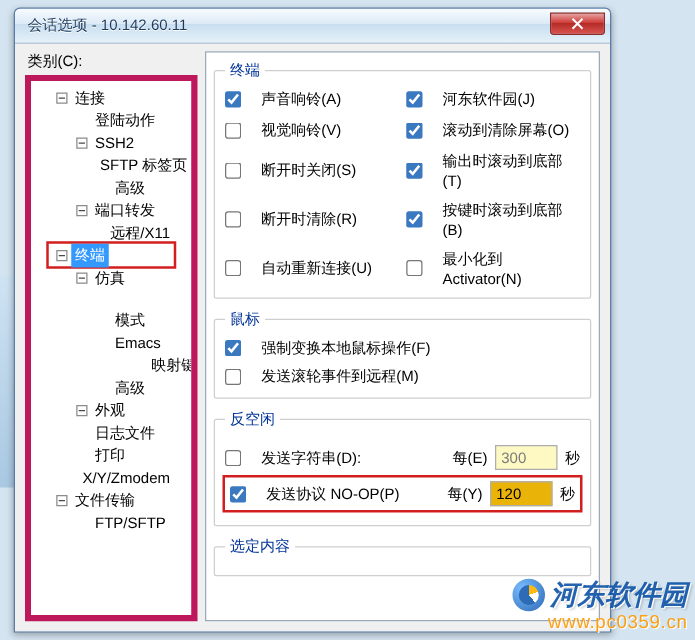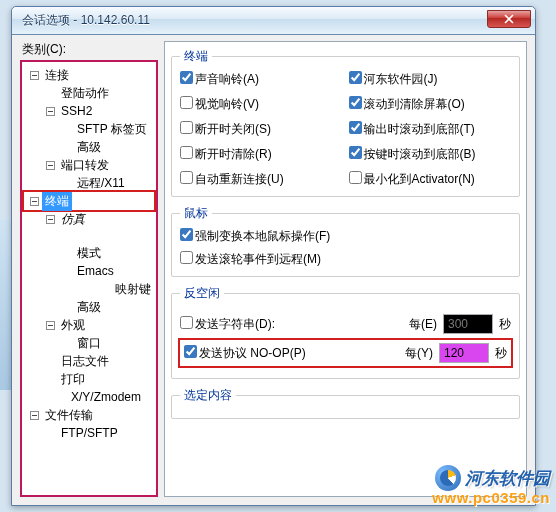--- a/index.html
+++ b/index.html
@@ -1,51 +1,51 @@
 <!DOCTYPE html>
 <html><head>
 <meta charset="utf-8">
 <style>
 *{box-sizing:border-box;margin:0;padding:0;font-family:"Microsoft YaHei","Segoe UI",sans-serif;font-size:12px}
 body{background:#d4e4f0;width:556px;height:512px;position:relative;overflow:hidden}
-.window{position:absolute;left:11px;top:6px;width:525px;height:500px;background:#fff;border:1px solid #5a7ca8;border-radius:5px 5px 0 0;box-shadow:0 2px 6px rgba(0,0,0,.3)}
+.window{position:absolute;left:11px;top:6px;width:478px;height:500px;background:#fff;border:1px solid #5a7ca8;border-radius:5px 5px 0 0;box-shadow:0 2px 6px rgba(0,0,0,.3)}
 .titlebar{height:28px;background:linear-gradient(#f7fbff,#dceaf6 45%,#c8deef 46%,#e5f1fa);border-radius:5px 5px 0 0;display:flex;align-items:center;padding:0 4px 0 10px;border-bottom:1px solid #6b8ab0}
 .titlebar .title{flex:1;color:#1e395b;text-shadow:0 1px #fff}
 .closebtn{width:44px;height:18px;border-radius:0 0 3px 3px;background:linear-gradient(#e5a2a2,#cf3b36 45%,#b32a25 46%,#d9544f);border:1px solid #8a2b27;color:#fff;display:flex;align-items:center;justify-content:center;margin-top:-4px}
 .closebtn svg{width:10px;height:10px}
 .client{display:flex;height:calc(100% - 28px);padding:6px 8px 8px 8px;gap:6px;background:#f0f0f0}
 .leftcol{width:138px;display:flex;flex-direction:column}
 .caplabel{margin-bottom:2px;padding-left:2px}
-.tree{flex:1;background:#fff;border:2px solid #be185d;overflow:auto;padding:4px 2px}
+.tree{flex:1;background:#fff;border:5px solid #be185d;overflow:auto;padding:4px 14px}
 .tnode{display:flex;align-items:center;height:18px;white-space:nowrap;cursor:default}
 .tw{display:inline-flex;align-items:center;justify-content:center;width:12px;height:12px;margin-right:2px}
 .twbox{width:9px;height:9px;border:1px solid #8a8a8a;background:#fff;position:relative}
 .twbox::before,.twbox::after{content:"";position:absolute;background:#4a4a4a}
 .twbox::before{left:1px;right:1px;top:3px;height:1px}
 .tlabel{padding:1px 3px}
 .sel .tlabel{background:#3399ff;color:#fff}
 .redbox{border:2px solid #d21e1e;margin:-2px}
 .rightcol{flex:1;display:flex;flex-direction:column;min-width:0}
 .panel{flex:1;background:#fff;border:1px solid #9aa9b8;padding:2px;overflow:auto}
 fieldset{border:1px solid #cfcfcf;border-radius:2px;margin:4px 4px 8px 4px;padding:6px 8px 8px 8px}
 legend{padding:0 4px;color:#003399}
 .grid2{display:grid;grid-template-columns:1fr 1fr;row-gap:8px;column-gap:6px}
-.ck{display:flex;align-items:flex-start;gap:2px}
+.ck{display:flex;align-items:center;gap:16px}
 .ck input{width:13px;height:13px;accent-color:#3a78c0}
 .row{display:flex;align-items:center;gap:6px;margin-top:6px}
-.row input[type=text]{border:1px solid #abadb3;height:20px;padding:0 4px;width:50px;background:#d946ef}
-.row input[disabled]{background:#000000;color:#7a7a7a}
+.row input[type=text]{border:1px solid #abadb3;height:20px;padding:0 4px;width:50px;background:#eab308}
+.row input[disabled]{background:#fef9c3;color:#7a7a7a}
 .row .lab{min-width:90px}
 .redrow{border:2px solid #d21e1e;padding:3px 4px;margin:4px -2px 2px -2px}
 .watermark{position:absolute;right:6px;bottom:6px;display:flex;flex-direction:column;align-items:flex-end;pointer-events:none;opacity:.92}
 .wmtop{display:flex;align-items:center;gap:4px}
 .wmlogo{width:26px;height:26px;border-radius:50%;background:radial-gradient(circle at 30% 30%,#6fb6ff,#1c5fb0);position:relative}
 .wmlogo::after{content:"";position:absolute;inset:5px;border-radius:50%;background:conic-gradient(#ffb400 0 70deg,#fff 70deg 140deg,#1c5fb0 140deg 360deg)}
-.wmtxt{font-size:17px;font-weight:bold;font-style:italic;color:#1155a8;text-shadow:1px 1px 0 #fff,2px 2px 2px rgba(0,0,0,.2)}
-.wmurl{font-size:15px;font-weight:bold;color:#ff9a00;text-shadow:1px 1px 0 #fff;letter-spacing:.5px;margin-top:-2px}
+.wmtxt{font-size:22px;font-weight:bold;font-style:italic;color:#1155a8;text-shadow:1px 1px 0 #fff,2px 2px 2px rgba(0,0,0,.2)}
+.wmurl{font-size:15px;font-weight:normal;color:#ff9a00;text-shadow:1px 1px 0 #fff;letter-spacing:.5px;margin-top:-2px}
 .left-edge{position:absolute;left:0;top:220px;width:11px;height:170px;background:linear-gradient(#cfe3f3,#a9c8e2)}
 </style>
 </head>
 <body>
 
 <div class="left-edge"></div>
 
 <div class="window">
   <div class="titlebar">
     <span class="title">会话选项 - 10.142.60.11</span>
@@ -94,21 +94,21 @@
             <span class="tlabel">远程/X11</span>
           </div>
           <div class="redbox">
             <div class="tnode sel" style="padding-left: 4px;">
               <span class="tw">
                 <span class="twbox"></span>
               </span>
               <span class="tlabel">终端</span>
             </div>
           </div>
-          <div class="tnode" style="padding-left: 20px; font-style: italic;">
+          <div class="tnode" style="padding-left: 20px;">
             <span class="tw">
               <span class="twbox"></span>
             </span>
             <span class="tlabel">仿真</span>
           </div>
           <div class="tnode" style="padding-left: 36px; margin-top: 16px;">
             <span class="tw"></span>
             <span class="tlabel">模式</span>
           </div>
           <div class="tnode" style="padding-left: 36px;">
@@ -121,24 +121,20 @@
           </div>
           <div class="tnode" style="padding-left: 36px;">
             <span class="tw"></span>
             <span class="tlabel">高级</span>
           </div>
           <div class="tnode" style="padding-left: 20px;">
             <span class="tw">
               <span class="twbox"></span>
             </span>
             <span class="tlabel">外观</span>
-          </div>
-          <div class="tnode" style="padding-left: 36px;">
-            <span class="tw"></span>
-            <span class="tlabel">窗口</span>
           </div>
           <div class="tnode" style="padding-left: 20px;">
             <span class="tw"></span>
             <span class="tlabel">日志文件</span>
           </div>
           <div class="tnode" style="padding-left: 20px;">
             <span class="tw"></span>
             <span class="tlabel">打印</span>
           </div>
           <div class="tnode" style="padding-left: 20px; justify-content: center;">

